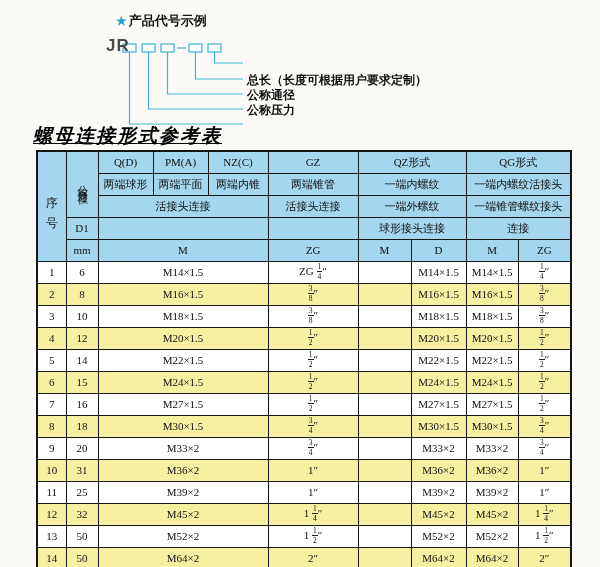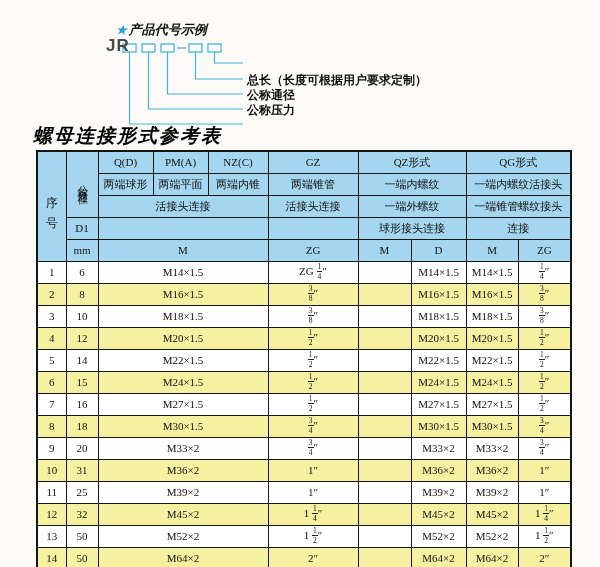--- a/index.html
+++ b/index.html
@@ -3,30 +3,30 @@
 <meta charset="utf-8">
 <style>
   html,body {margin:0; padding:0;}
   .page {
     position:relative; width:600px; height:567px;
     background:#fbfaf7; overflow:hidden;
     font-family:"Liberation Sans", sans-serif;
     color:#111;
   }
   
-  .diagram-title {position:absolute; left:116px; top:21px; font-size:13px; font-weight:bold;font-style:italic;}
+  .diagram-title {position:absolute; left:116px; top:12px; font-size:13px; font-weight:bold;}
   .diagram-title .star {color:var(--accent_blue,#2e9fd6); margin-right:2px; font-size:12px;}
   .jr {position:absolute; left:106px; top:36px; font-size:17px; font-weight:bold; color:#4a4a4a; letter-spacing:1px;}
   .dsvg {position:absolute; left:0; top:0;}
   .dlabel {position:absolute; left:247px; height:15px; font-size:12px; font-weight:bold; white-space:nowrap; color:#101010;}
   
   .table-title {
     position:absolute; left:33px; top:123px; margin:0;
     font-family:"DejaVu Serif", serif; font-style:italic;
-    font-size:19px; font-weight:bold; letter-spacing:2px; color:#000;
+    font-size:19px; font-weight:bold; letter-spacing:2px; color:#000;text-decoration:underline;
   }
   
   table.ref {
     position:absolute; left:36px; top:150px; width:534px;
     border-collapse:collapse; table-layout:fixed;
     border:2px solid #151515;
   }
   table.ref td {
     border:1px solid #151515; padding:0; height:21px;
     text-align:center; vertical-align:middle;

